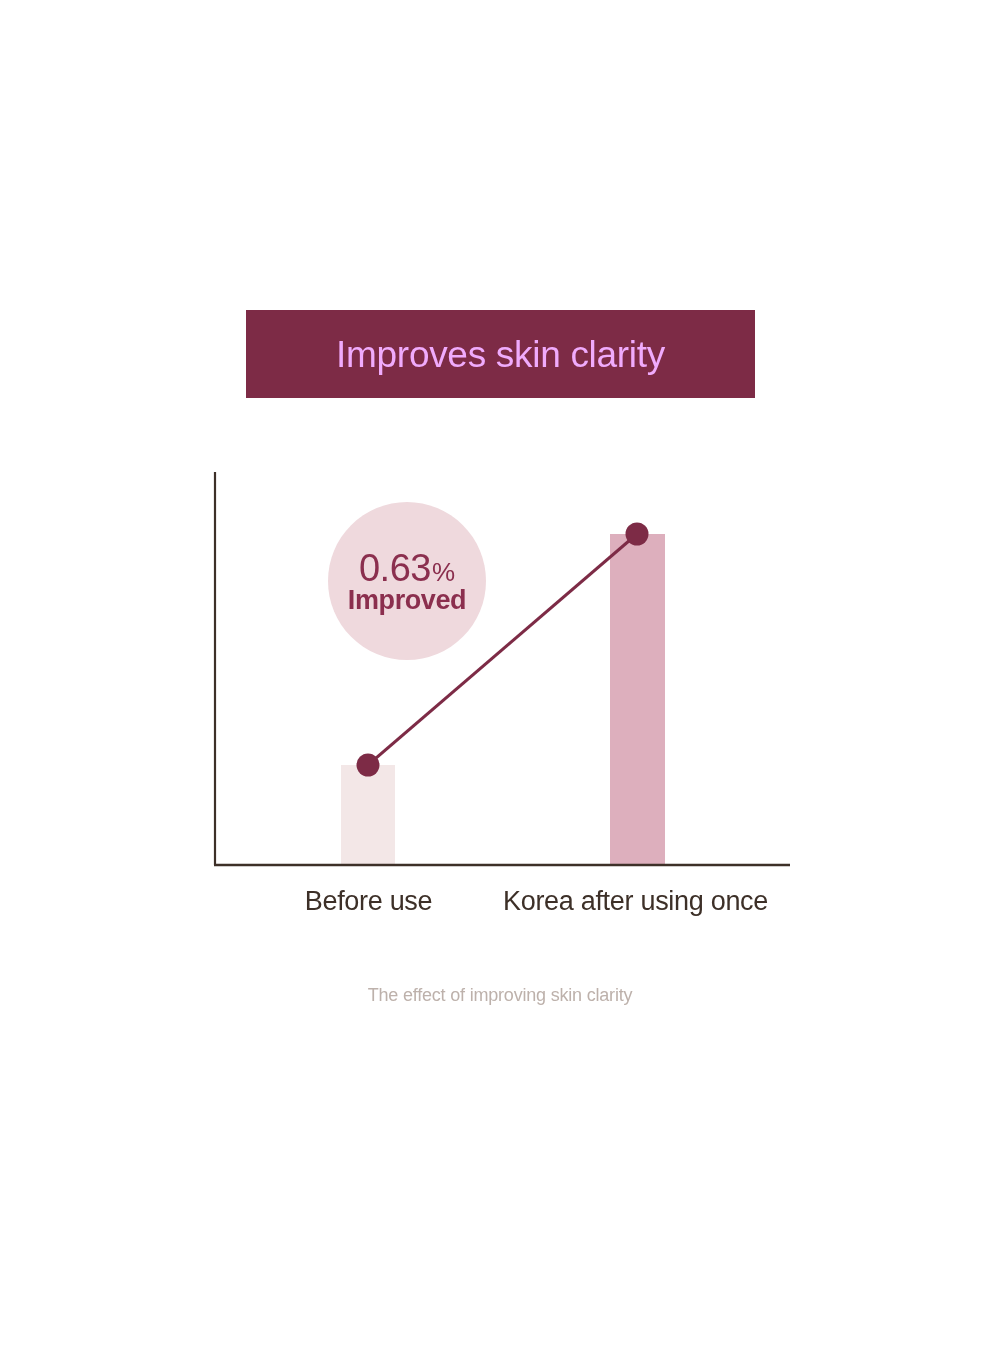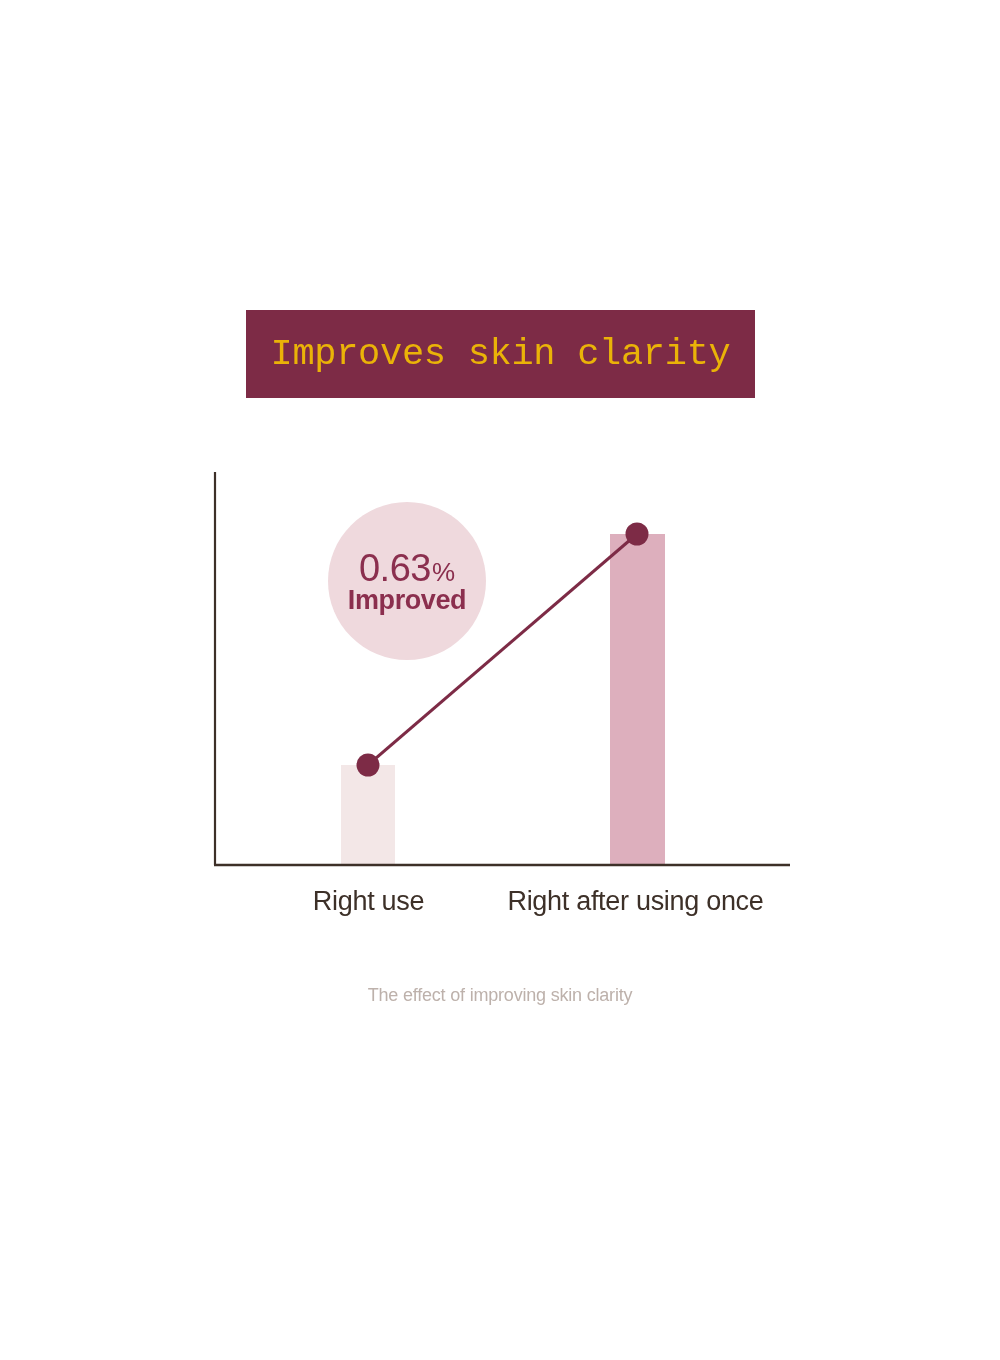--- a/index.html
+++ b/index.html
@@ -26,27 +26,26 @@
     left: 246px;
     top: 310px;
     width: 509px;
     height: 88px;
     background: #7d2b46;
     display: flex;
     align-items: center;
     justify-content: center;
   }
   #title-text {
-    color: #eab308;
+    color: #f0abfc;
     font-size: 37px;
     font-weight: 400;
     letter-spacing: -0.3px;
     line-height: 1;
     white-space: nowrap;
-    font-family: Liberation Mono, monospace;
   }
 
   
   #chart-area {
     position: absolute;
     left: 0;
     top: 0;
     width: 1000px;
     height: 1360px;
   }
@@ -162,20 +161,20 @@
   </div>
 
   <div id="improvement-badge">
     <div id="badge-value-row">
       <span id="badge-value">0.63</span>
       <span id="badge-unit">%</span>
     </div>
     <div id="badge-caption">Improved</div>
   </div>
 
-  <div class="cat-label" id="cat-label-0">Right use</div>
-  <div class="cat-label" id="cat-label-1">Right after using once</div>
+  <div class="cat-label" id="cat-label-0">Before use</div>
+  <div class="cat-label" id="cat-label-1">Korea after using once</div>
 
   <div id="footnote">
     <div id="footnote-line-1">The effect of improving skin clarity</div>
   </div>
 
 </div>
 
 </body></html>

